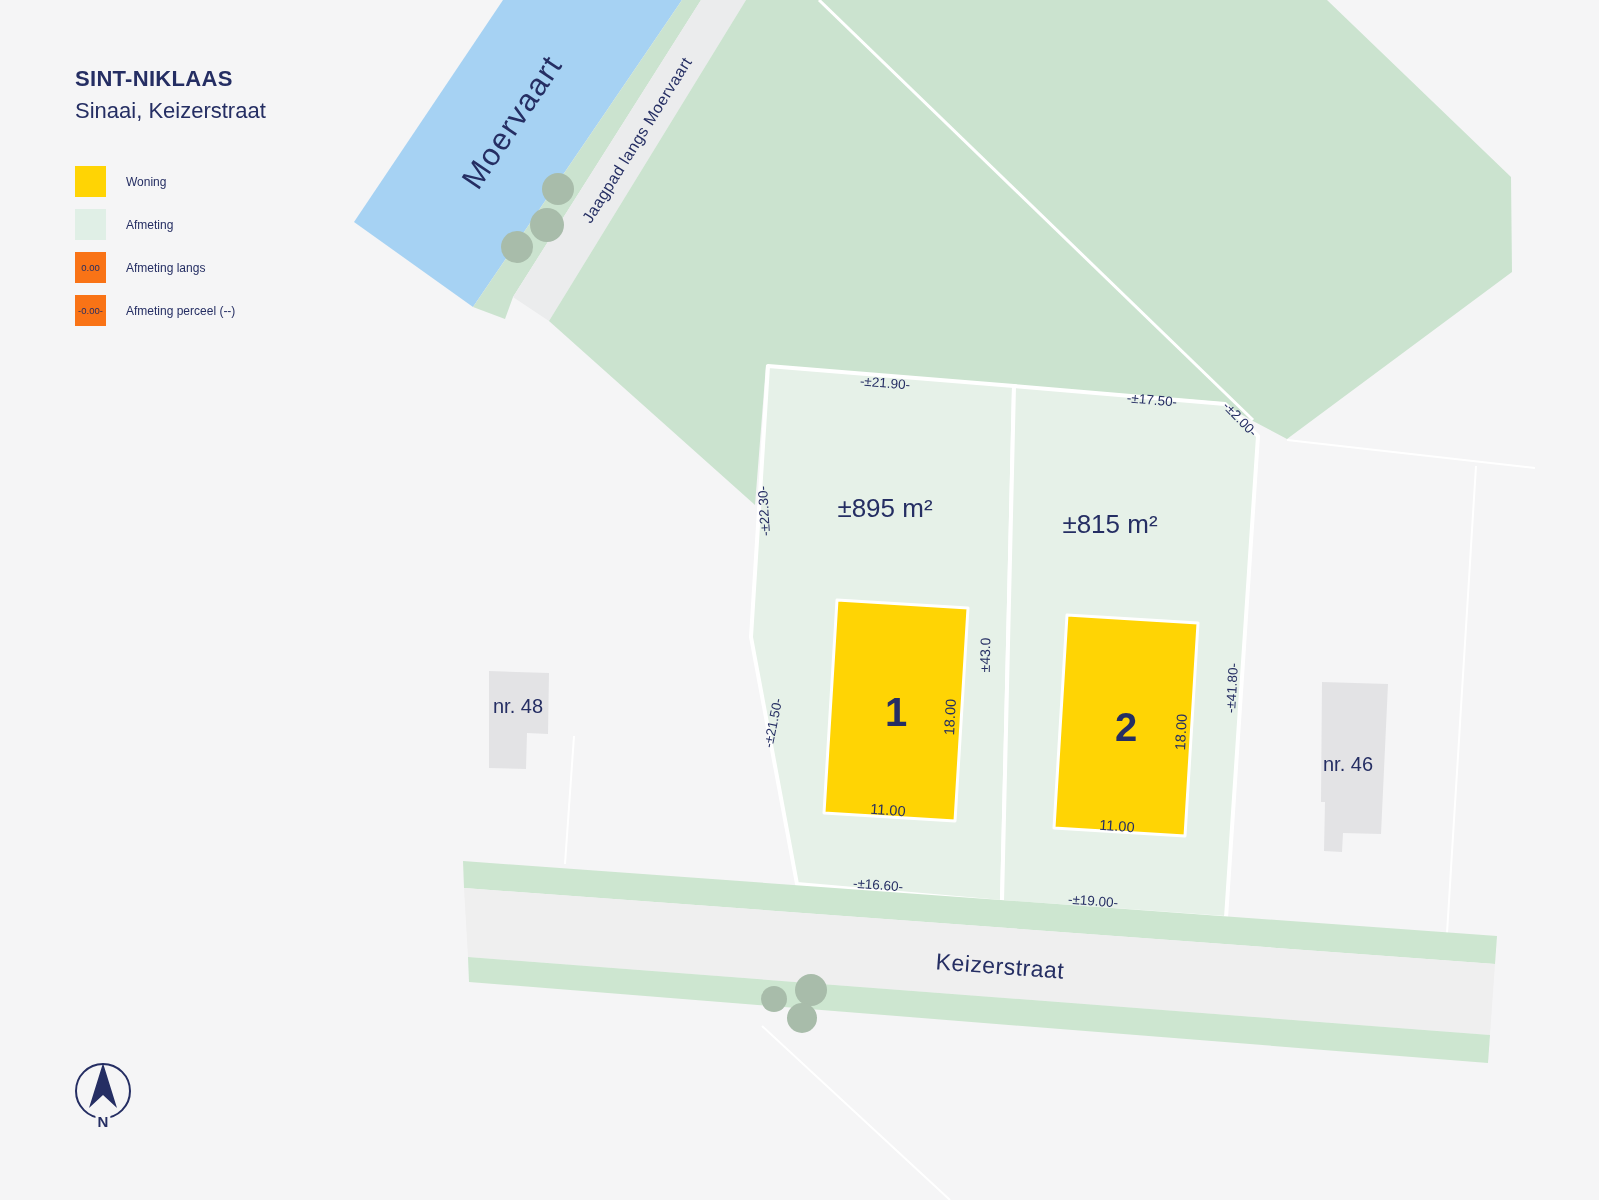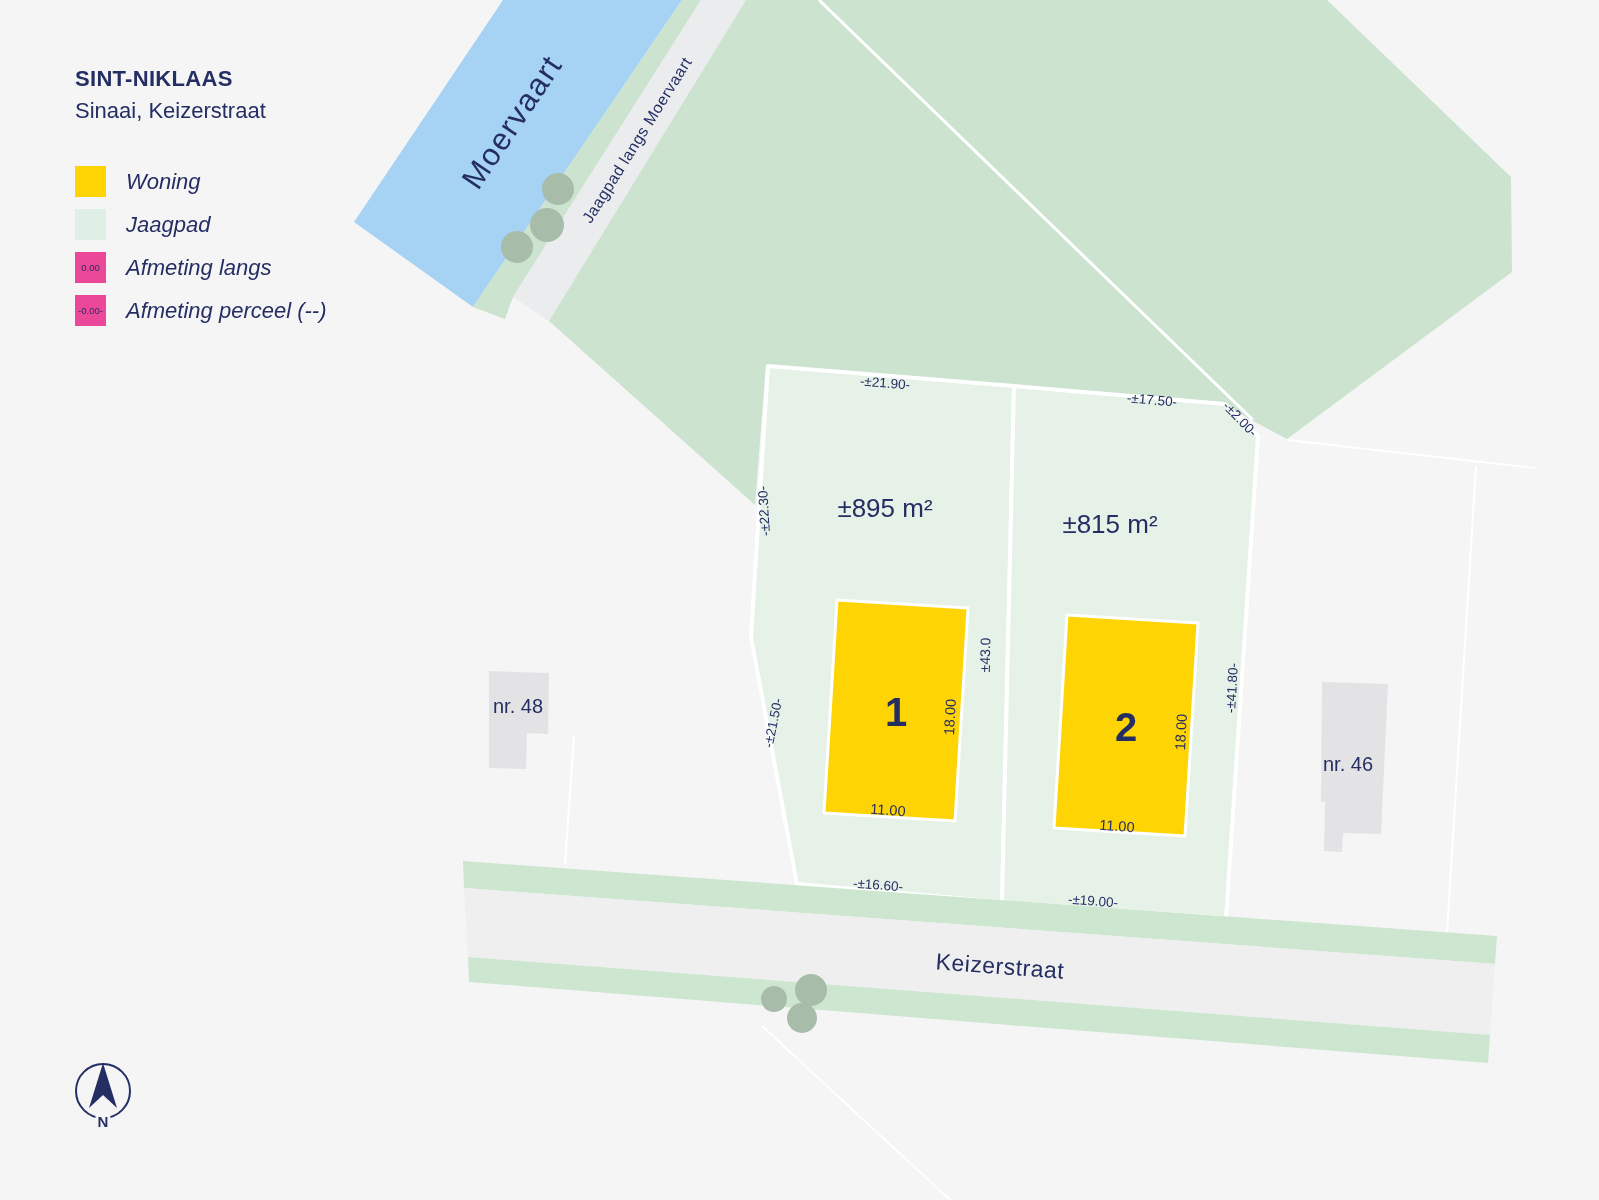--- a/index.html
+++ b/index.html
@@ -30,22 +30,22 @@
   .compass-n{font-size:15px;font-weight:bold;paint-order:stroke;stroke:#f5f5f6;stroke-width:6px;}
   
   .panel{position:absolute;left:75px;top:66px;}
   .title{font-size:22px;font-weight:bold;letter-spacing:0.3px;}
   .subtitle{font-size:22px;margin-top:6px;}
   .legend{margin-top:42px;}
   .legend-row{display:flex;align-items:center;height:31px;margin-bottom:12px;}
   .swatch{width:31px;height:31px;flex:0 0 31px;display:flex;align-items:center;justify-content:center;}
   .swatch-woning{background:#ffd404;}
   .swatch-perceel{background:#e0efe6;}
-  .swatch-box{background:#ec4899;font-size:9.5px;color:#252e63;}
-  .legend-label{font-size:22px;margin-left:20px;white-space:nowrap;font-style:italic;}
+  .swatch-box{background:#f97316;font-size:9.5px;color:#252e63;}
+  .legend-label{font-size:12px;margin-left:20px;white-space:nowrap;}
 </style>
 </head>
 <body>
 
 <div class="canvas">
 
   <svg width="1599" height="1200" viewBox="0 0 1599 1200">
 
     <polygon class="water" points="503,0 682,0 473,307 354,222"></polygon>
 
@@ -122,21 +122,21 @@
   <div class="panel">
     <div class="title">SINT-NIKLAAS</div>
     <div class="subtitle">Sinaai, Keizerstraat</div>
     <div class="legend">
       <div class="legend-row">
         <span class="swatch swatch-woning"></span>
         <span class="legend-label">Woning</span>
       </div>
       <div class="legend-row">
         <span class="swatch swatch-perceel"></span>
-        <span class="legend-label">Jaagpad</span>
+        <span class="legend-label">Afmeting</span>
       </div>
       <div class="legend-row">
         <span class="swatch swatch-box">
           <span>0.00</span>
         </span>
         <span class="legend-label">Afmeting langs</span>
       </div>
       <div class="legend-row">
         <span class="swatch swatch-box">
           <span>-0.00-</span>

